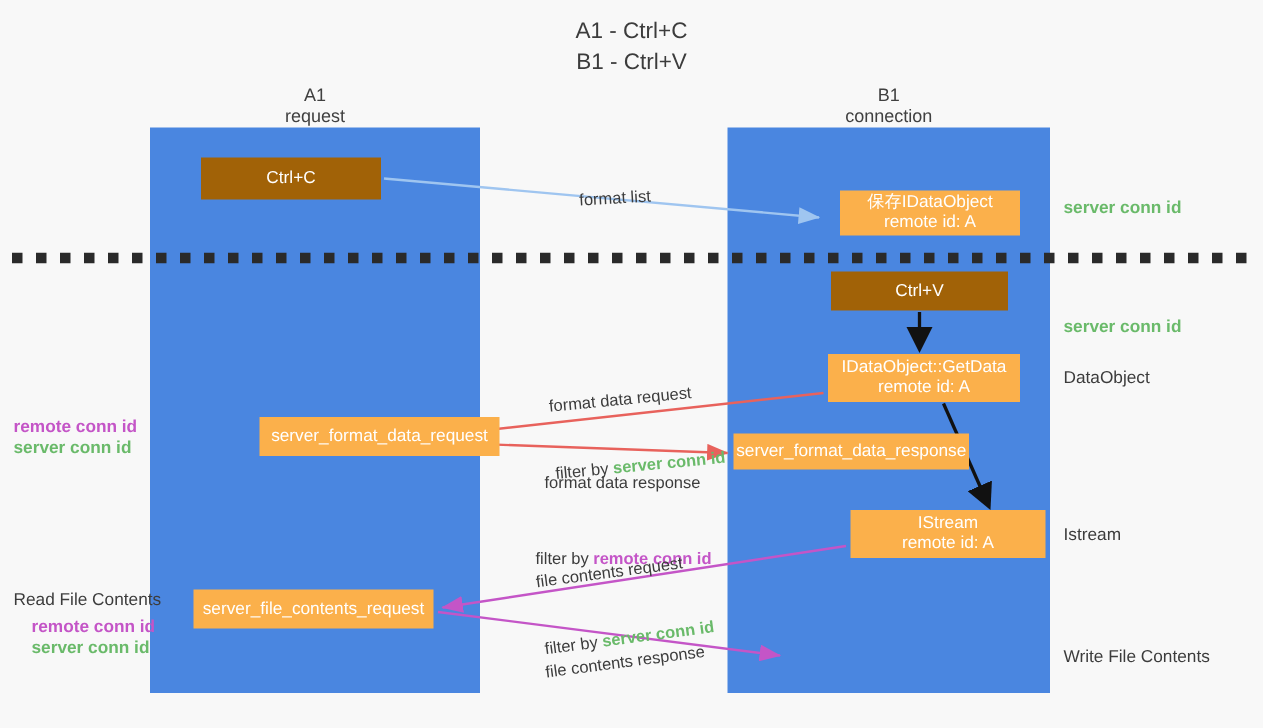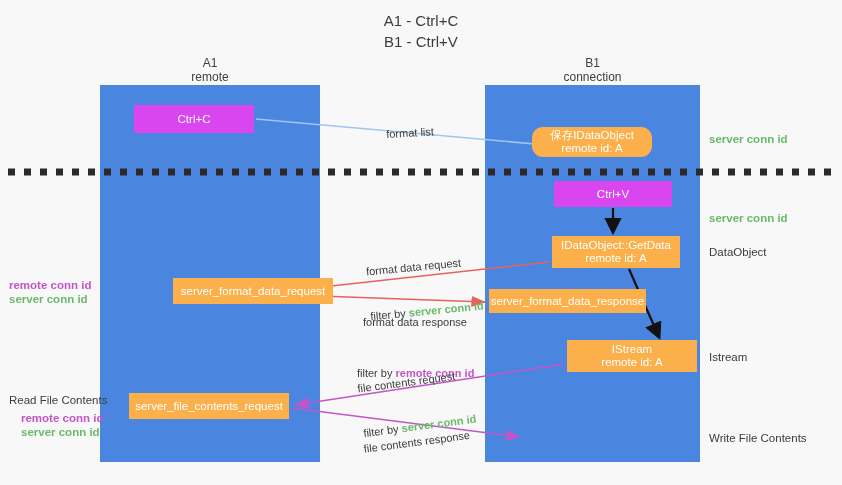--- a/index.html
+++ b/index.html
@@ -55,25 +55,25 @@
     display: flex;
     flex-direction: column;
     align-items: center;
     justify-content: center;
     text-align: center;
     color: #ffffff;
     font-size: 11.5px;
     line-height: 13px;
     white-space: pre;
   }
-  .node.green { background: #d946ef; }
+  .node.green { background: #a16207; }
   .node.orange { background: #fbb04b; }
 
   #n-ctrlc   { left: 134px; top: 105px; width: 120px; height: 28px; }
-  #n-save    { left: 532px; top: 127px; width: 120px; height: 30px; border-radius: 11px; }
+  #n-save    { left: 560px; top: 127px; width: 120px; height: 30px; }
   #n-ctrlv   { left: 554px; top: 181px; width: 118px; height: 26px; text-align: right; }
   #n-getdata { left: 552px; top: 236px; width: 128px; height: 32px; }
   #n-fdreq   { left: 130px; top: 278px; width: 160px; height: 26px; margin-left: 43px; }
   #n-fdresp  { left: 489px; top: 289px; width: 157px; height: 24px; }
   #n-istream { left: 567px; top: 340px; width: 130px; height: 32px; }
   #n-fcreq   { left: 129px; top: 393px; width: 160px; height: 26px; }
   #n-fcresp  { left: 524px; top: 424px; width: 161px; height: 26px; }
 
   
   .side-label {
@@ -130,21 +130,21 @@
 </style>
 </head>
 <body>
 
 <div id="canvas">
 
   <div class="abs" id="title">A1 - Ctrl+C
 B1 - Ctrl+V</div>
 
   <div class="abs col-head" id="head-a1">A1
-remote</div>
+request</div>
   <div class="abs col-head" id="head-b1">B1
 connection</div>
 
   <div class="abs lane" id="lane-a1"></div>
   <div class="abs lane" id="lane-b1"></div>
 
   <svg class="overlay">
     <defs>
       <marker id="ah-blue" markerWidth="9" markerHeight="7" refX="8.5" refY="3.5" orient="auto">
         <polygon points="0 0, 9 3.5, 0 7" fill="#9fc5f0"></polygon>

